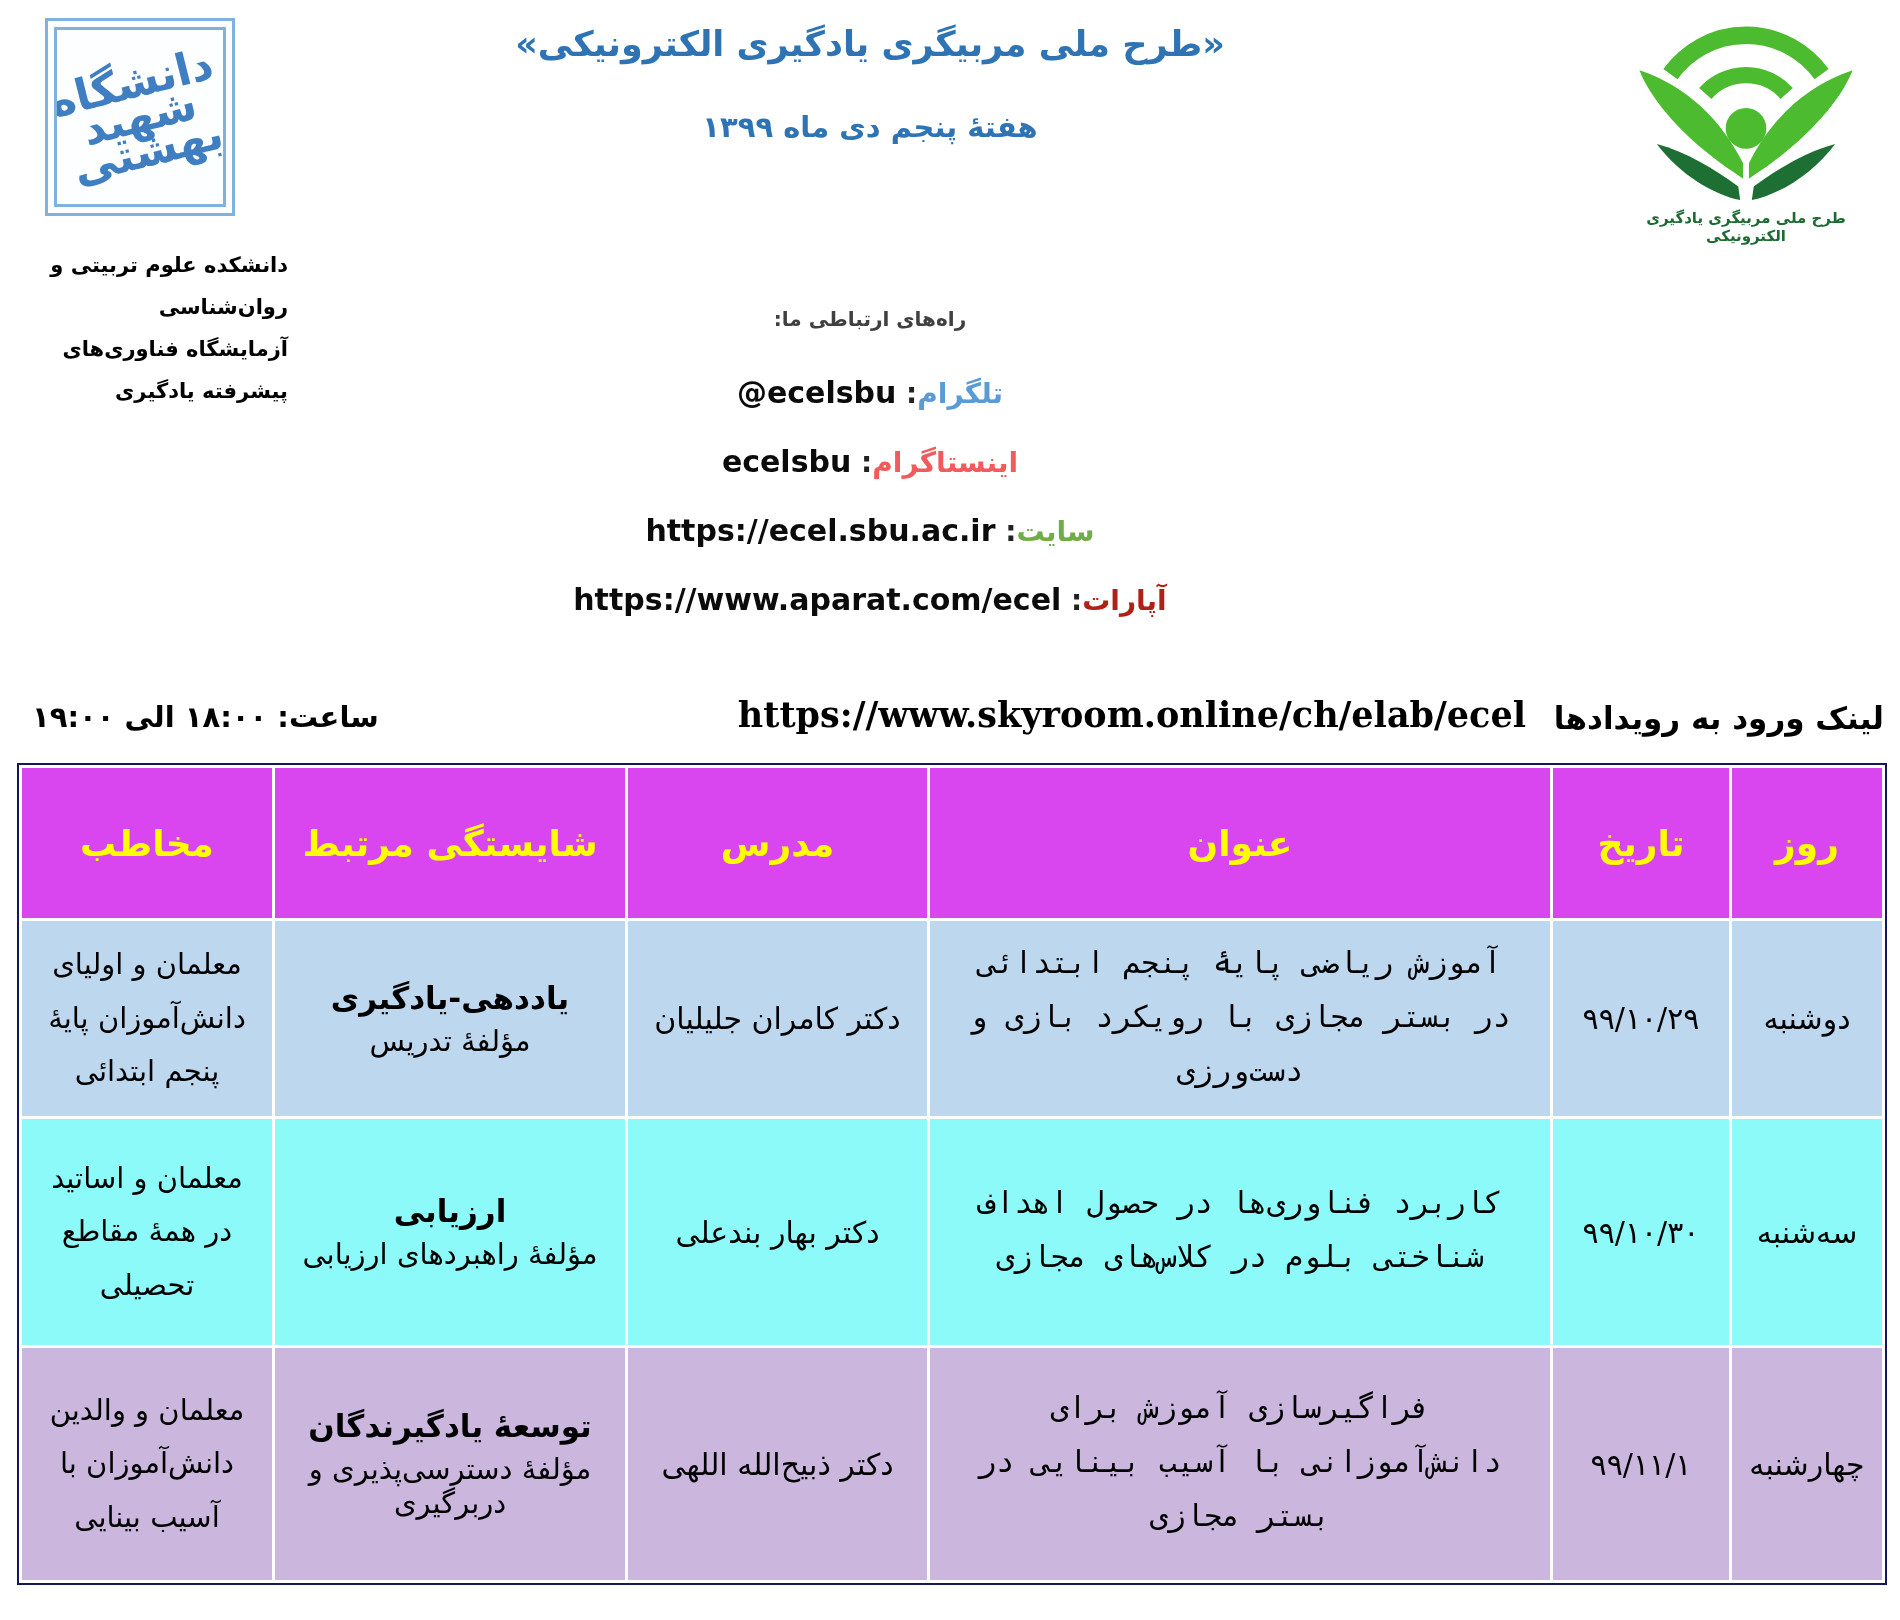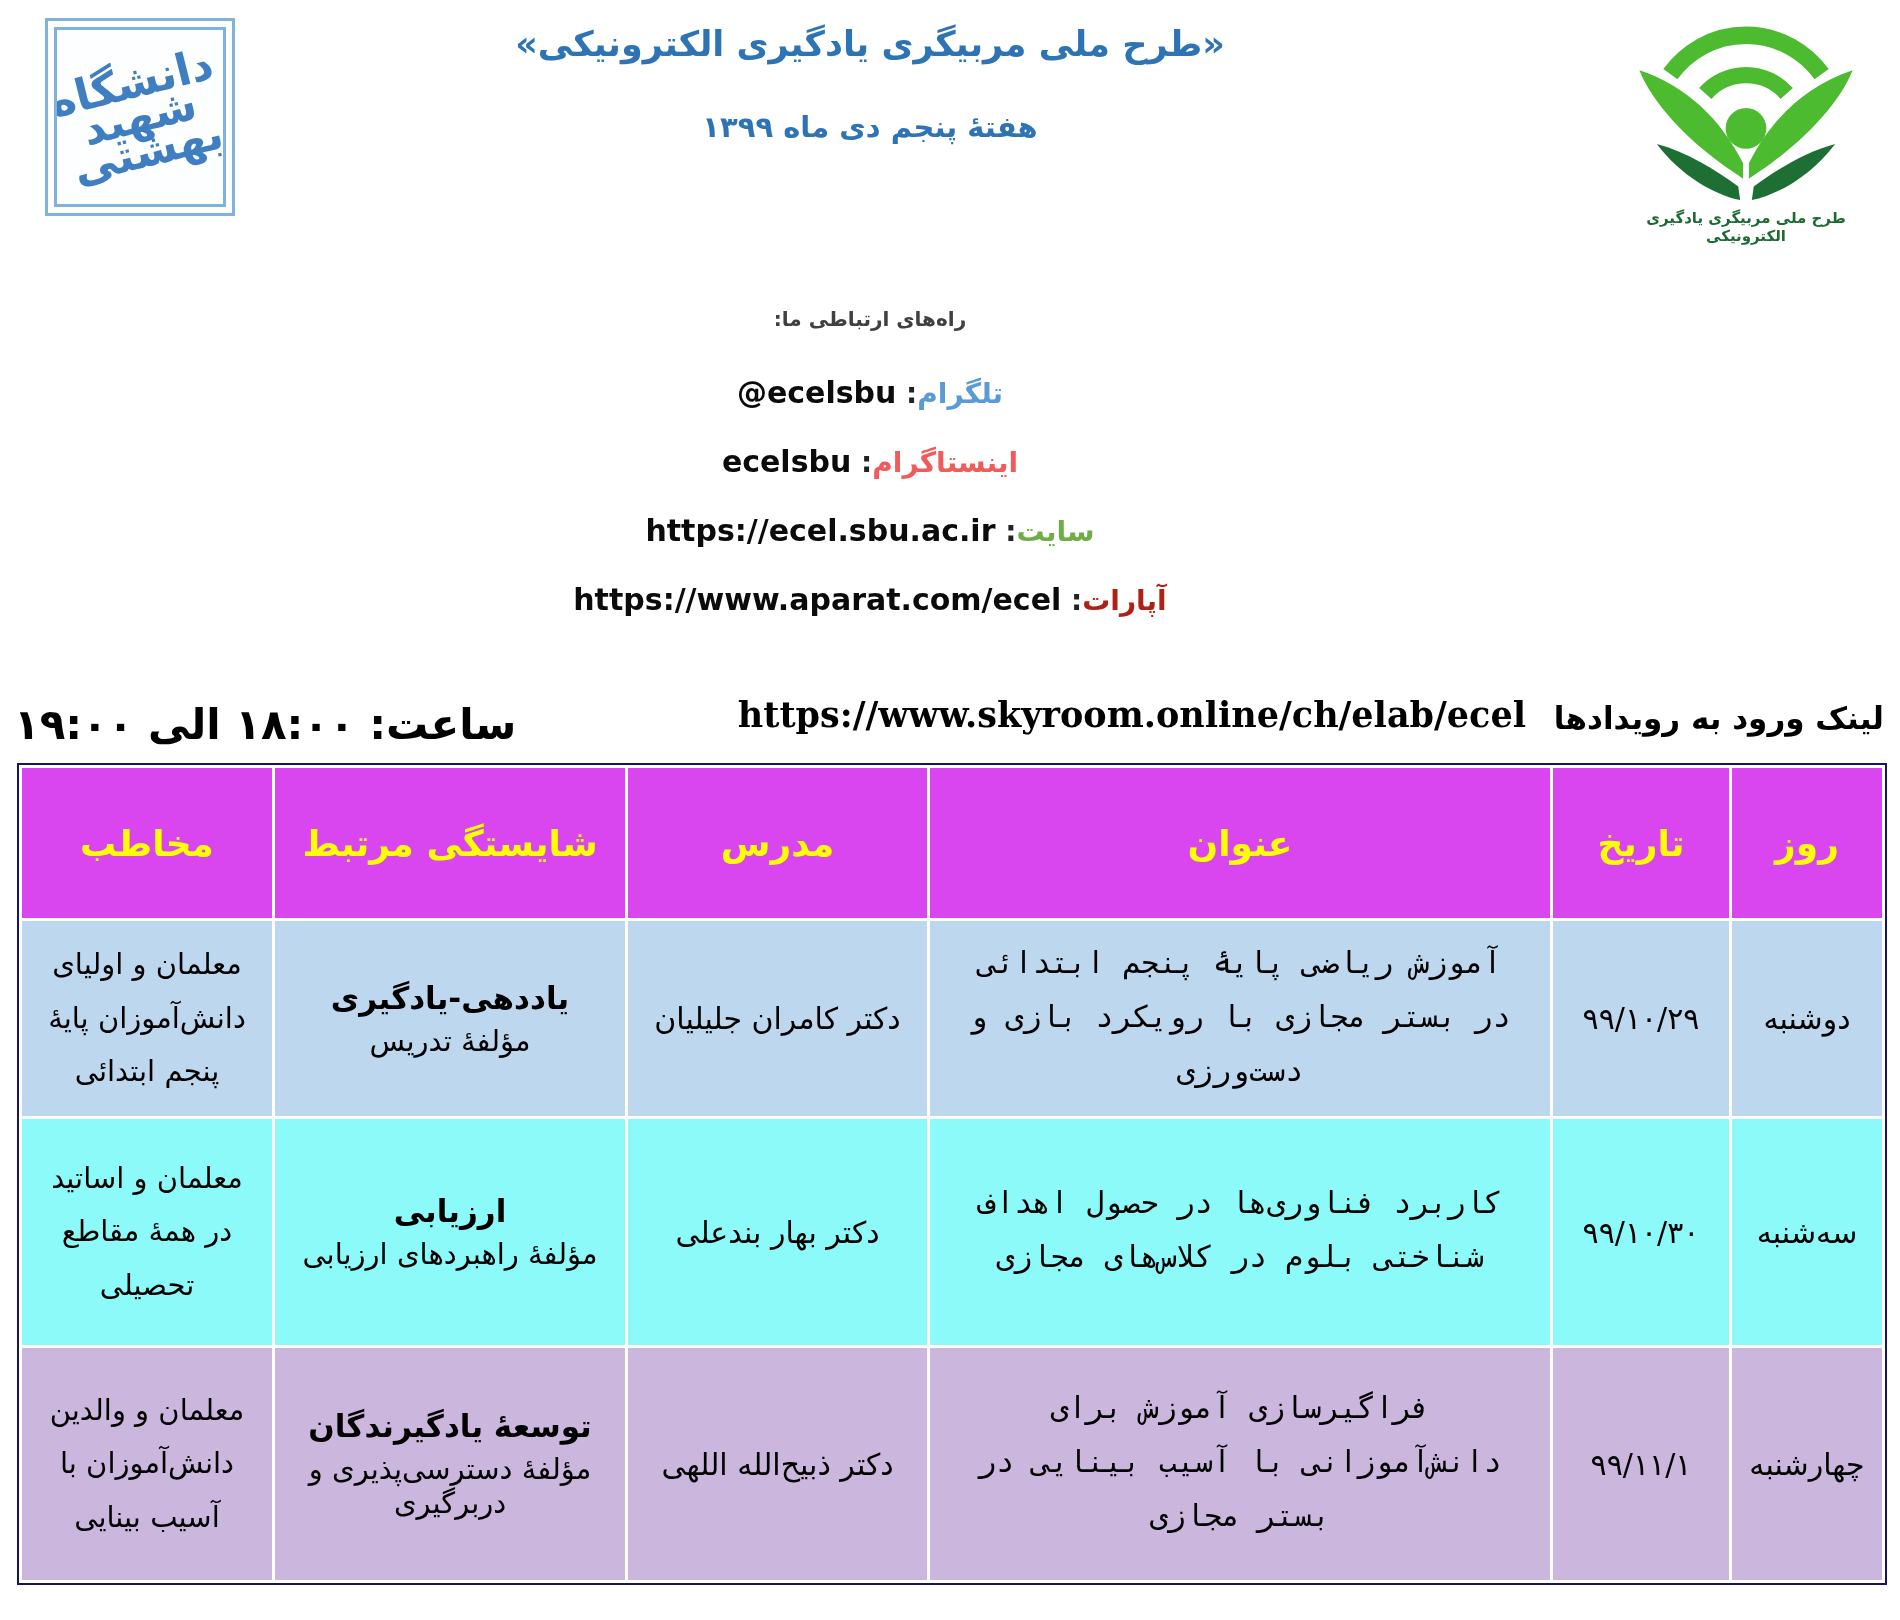--- a/index.html
+++ b/index.html
@@ -37,21 +37,21 @@
   .contact-heading{font-size:20px;font-weight:bold;color:#404040;height:66px;line-height:54px;}
   .contact-line{height:69px;line-height:69px;font-size:28px;}
   .contact-label{font-weight:bold;}
   .contact-colon{color:#222;font-weight:bold;}
   .contact-value{font-weight:bold;font-size:30px;color:#0b0b0b;}
   .latin{direction:ltr;unicode-bidi:embed;display:inline-block;}
   
   .events-label{position:absolute;right:16px;top:700px;font-size:31px;font-weight:bold;direction:rtl;}
   .events-url{position:absolute;right:374px;top:694px;font-size:35px;font-weight:bold;
               font-family:"DejaVu Serif",serif;}
-  .events-time{position:absolute;left:14px;top:700px;font-size:42px;font-weight:bold;direction:rtl;}
+  .events-time{position:absolute;left:32px;top:700px;font-size:29px;font-weight:bold;direction:rtl;}
   
   table.sched{
     position:absolute;left:17px;top:763px;width:1870px;table-layout:fixed;
     border-collapse:separate;border-spacing:3px;background:#fff;border:2px solid #16165F;
   }
   .sched th{
     background:#d946ef;color:#FFFF00;font-size:36px;font-weight:bold;height:150px;
     padding:0 4px;
   }
   .sched td{
@@ -70,20 +70,24 @@
 <div id="page">
 
   <div class="sbu-logo">
     <div class="sbu-inner">
       <div class="sbu-cal">
         <span>دانشگاه</span>
         <span>شهید</span>
         <span>بهشتی</span>
       </div>
     </div>
+  </div>
+  <div class="faculty-block">
+    <div>دانشکده علوم تربیتی و روان‌شناسی</div>
+    <div>آزمایشگاه فناوری‌های پیشرفته یادگیری</div>
   </div>
 
   <div class="head-center">
     <div class="main-title">«طرح ملی مربیگری یادگیری الکترونیکی»</div>
     <div class="sub-title">هفتۀ پنجم دی ماه ۱۳۹۹</div>
   </div>
 
   <div class="ecel-logo">
     <svg viewBox="0 0 260 205" width="252" height="199">
       <path d="M 52 66 A 96 96 0 0 1 208 66" fill="none" stroke="#4CBB2F" stroke-width="18"></path>

